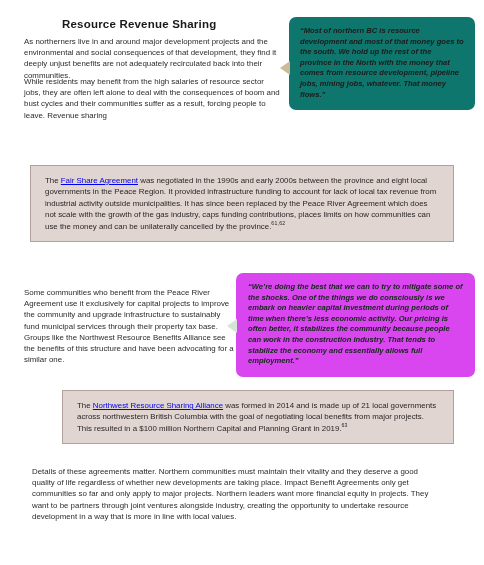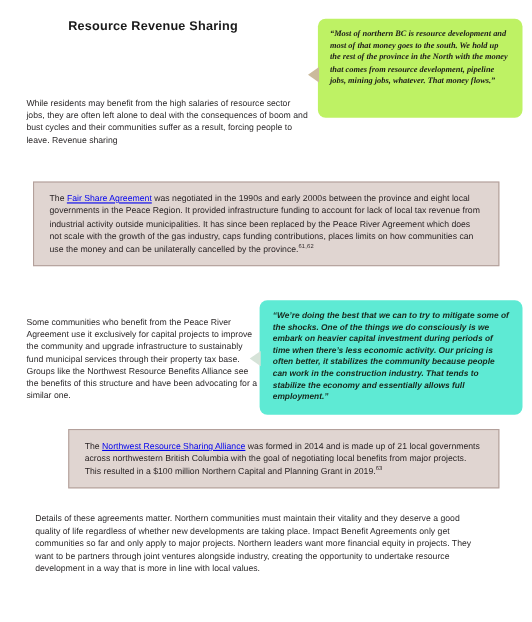--- a/index.html
+++ b/index.html
@@ -35,21 +35,21 @@
 
   
   .body-text {
     position: absolute;
     font-size: 7.9px;
     line-height: 11.2px;
     color: #2d2a2b;
     text-align: left;
   }
   #para-1 { left: 24px; top: 28px; width: 258px; }
-  #para-2 { left: 24px; top: 80px; width: 258px; }
+  #para-2 { left: 24px; top: 68px; width: 258px; }
   #para-2-wide { left: 24px; top: 124px; width: 400px; }
   #para-3 { left: 24px; top: 279px; width: 212px; }
   #para-4 { left: 32px; top: 458px; width: 400px; }
 
   
   .quote-bubble {
     position: absolute;
     border-radius: 7px;
     font-size: 7.6px;
     line-height: 10.6px;
@@ -63,36 +63,35 @@
     width: 0;
     height: 0;
     border-top: 7px solid transparent;
     border-bottom: 7px solid transparent;
   }
 
   #quote-1 {
     left: 289px;
     top: 17px;
     width: 186px;
-    padding: 9px 11px 28px 11px;
-    background: #bef264;
-    font-family: Liberation Serif, serif;
+    padding: 9px 11px 10px 11px;
+    background: #0f766e;
   }
   #quote-1 .tail {
     left: -9px;
     top: 44px;
     border-right: 10px solid #cbba9b;
   }
 
   #quote-2 {
     left: 236px;
     top: 273px;
     width: 239px;
     padding: 9px 11px 10px 12px;
-    background: #5eead4;
+    background: #d946ef;
     color: #15261a;
   }
   #quote-2 .tail {
     left: -9px;
     top: 46px;
     border-right: 10px solid #d6e3d8;
   }
 
   
   .fact-box {
@@ -125,20 +124,21 @@
     letter-spacing: 0.2px;
   }
 </style>
 </head>
 <body>
 
 <div class="page">
 
   <h1 class="section-title">Resource Revenue Sharing</h1>
 
+  <p class="body-text" id="para-1">As northerners live in and around major development projects and the environmental and social consequences of that development, they find it deeply unjust benefits are not adequately recirculated back into their communities.</p>
 
   <p class="body-text" id="para-2">While residents may benefit from the high salaries of resource sector jobs, they are often left alone to deal with the consequences of boom and bust cycles and their communities suffer as a result, forcing people to leave. Revenue sharing</p>
 
 
   <div class="quote-bubble" id="quote-1">
     <span class="tail"></span>
     <span>“Most of northern BC is resource development and most of that money goes to the south. We hold up the rest of the province in the North with the money that comes from resource development, pipeline jobs, mining jobs, whatever. That money flows.”</span>
   </div>
 
   <div class="fact-box" id="fact-box-1">

